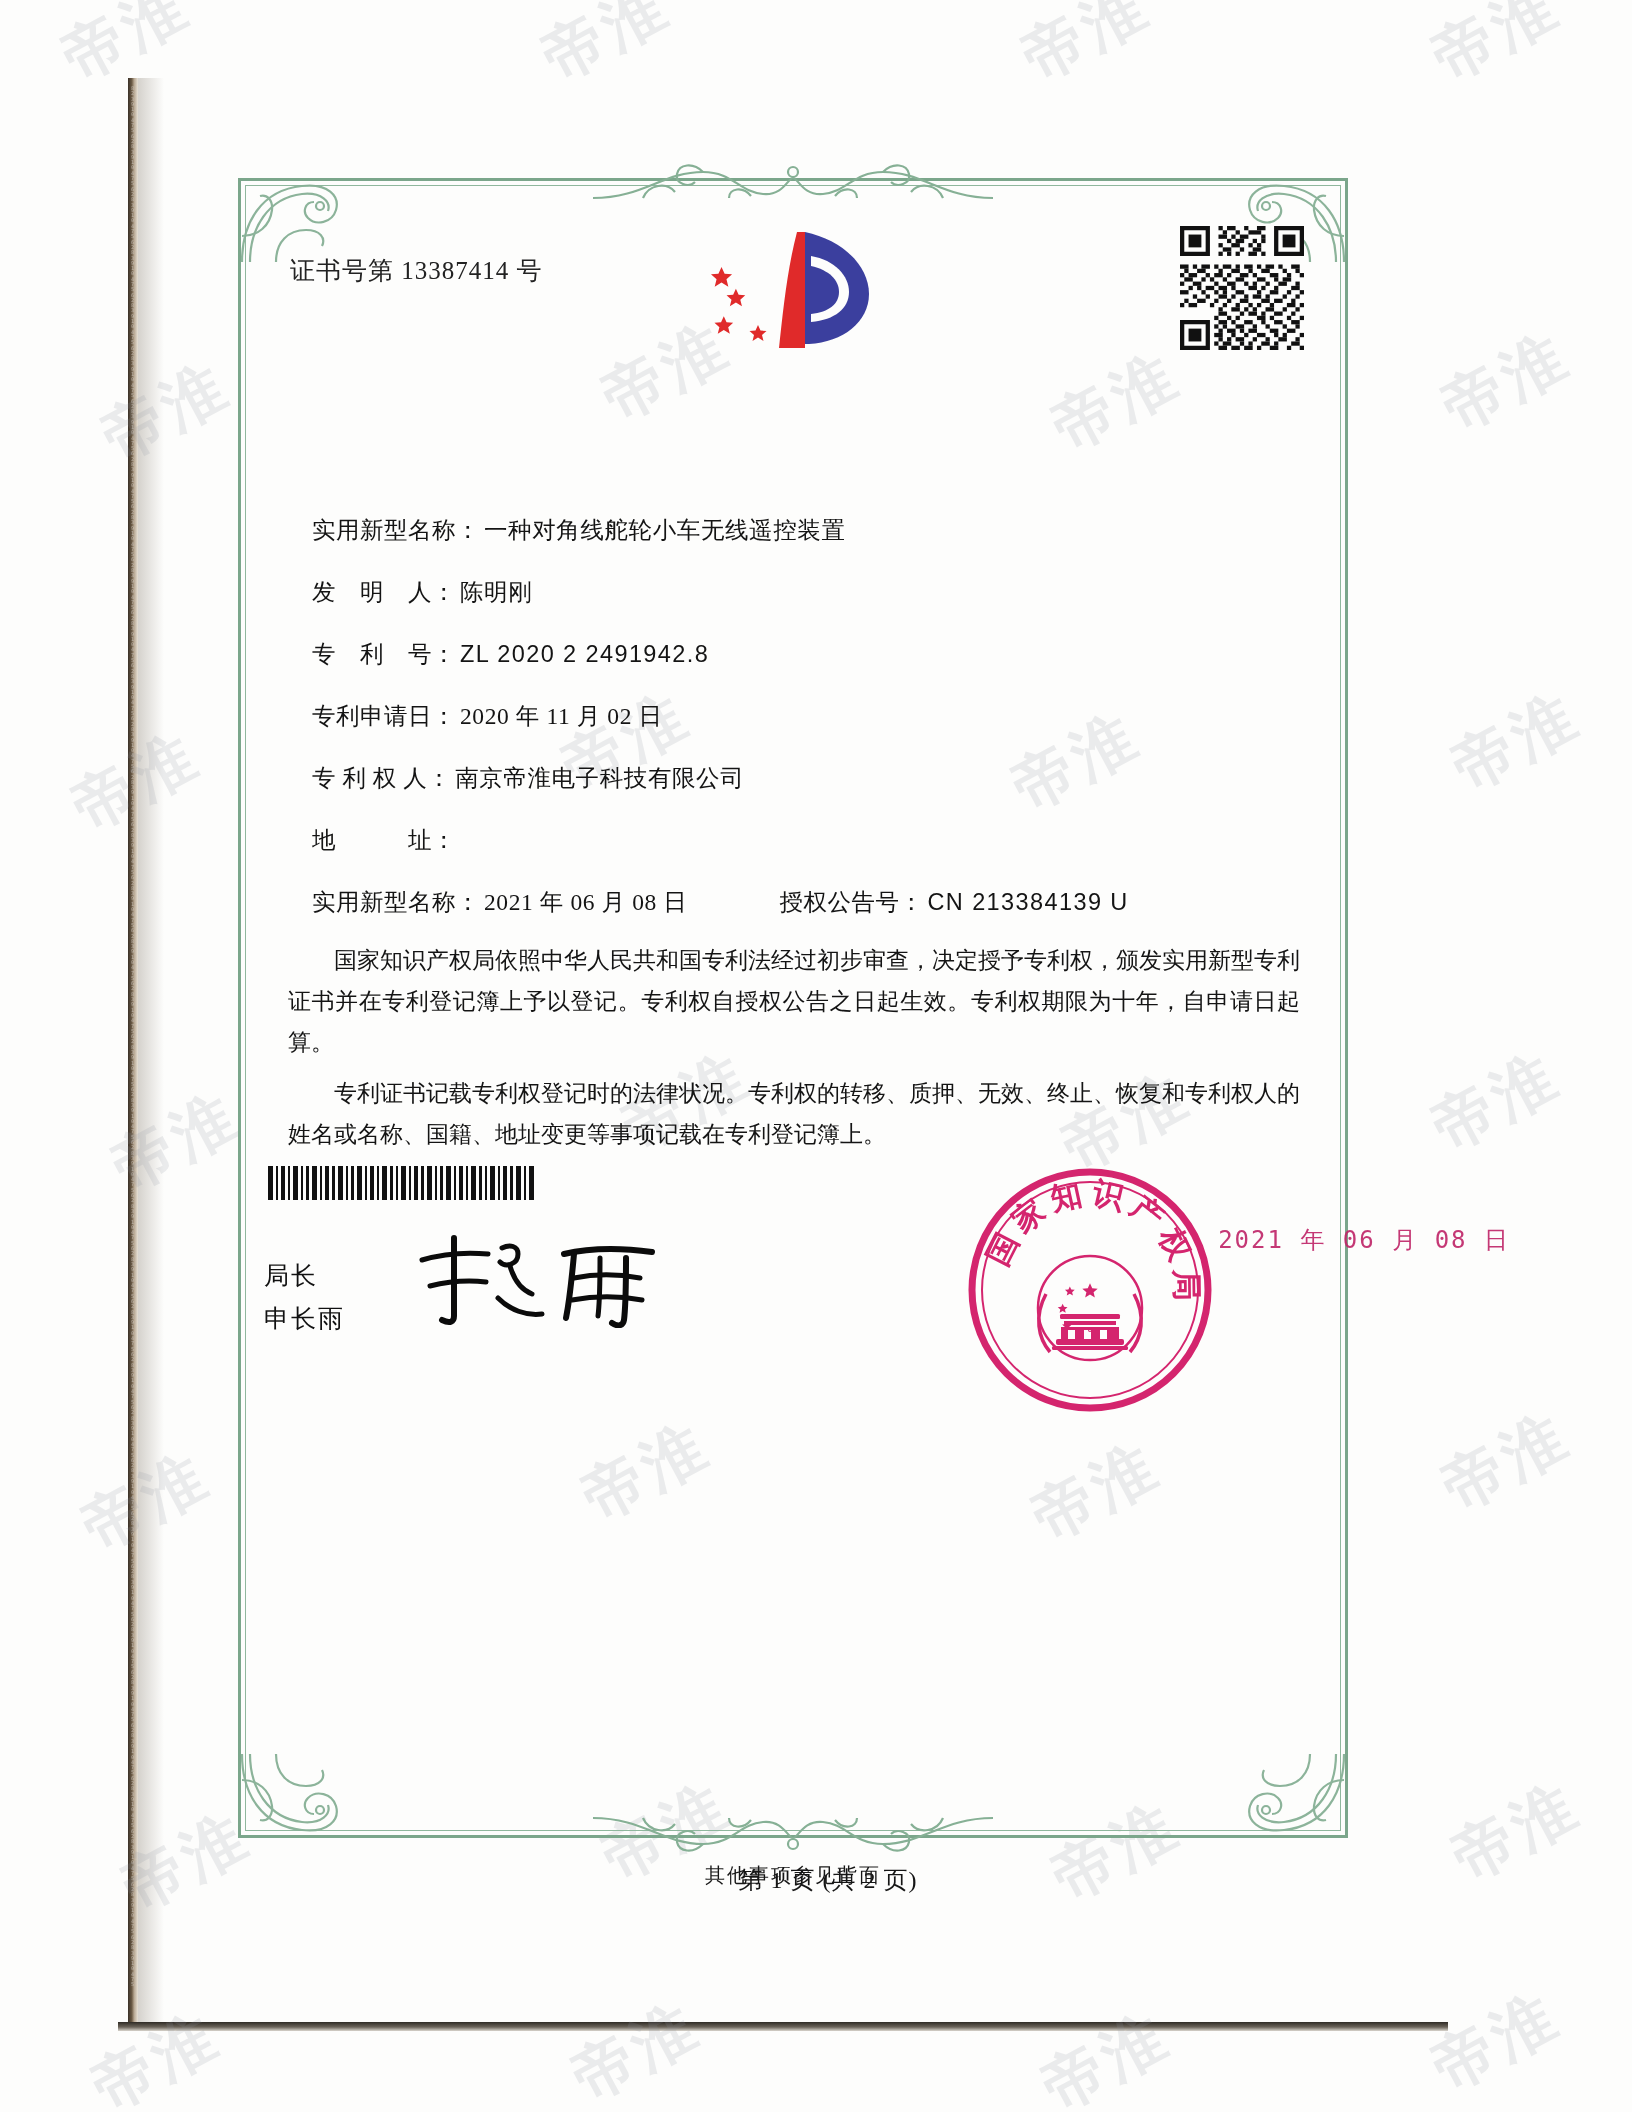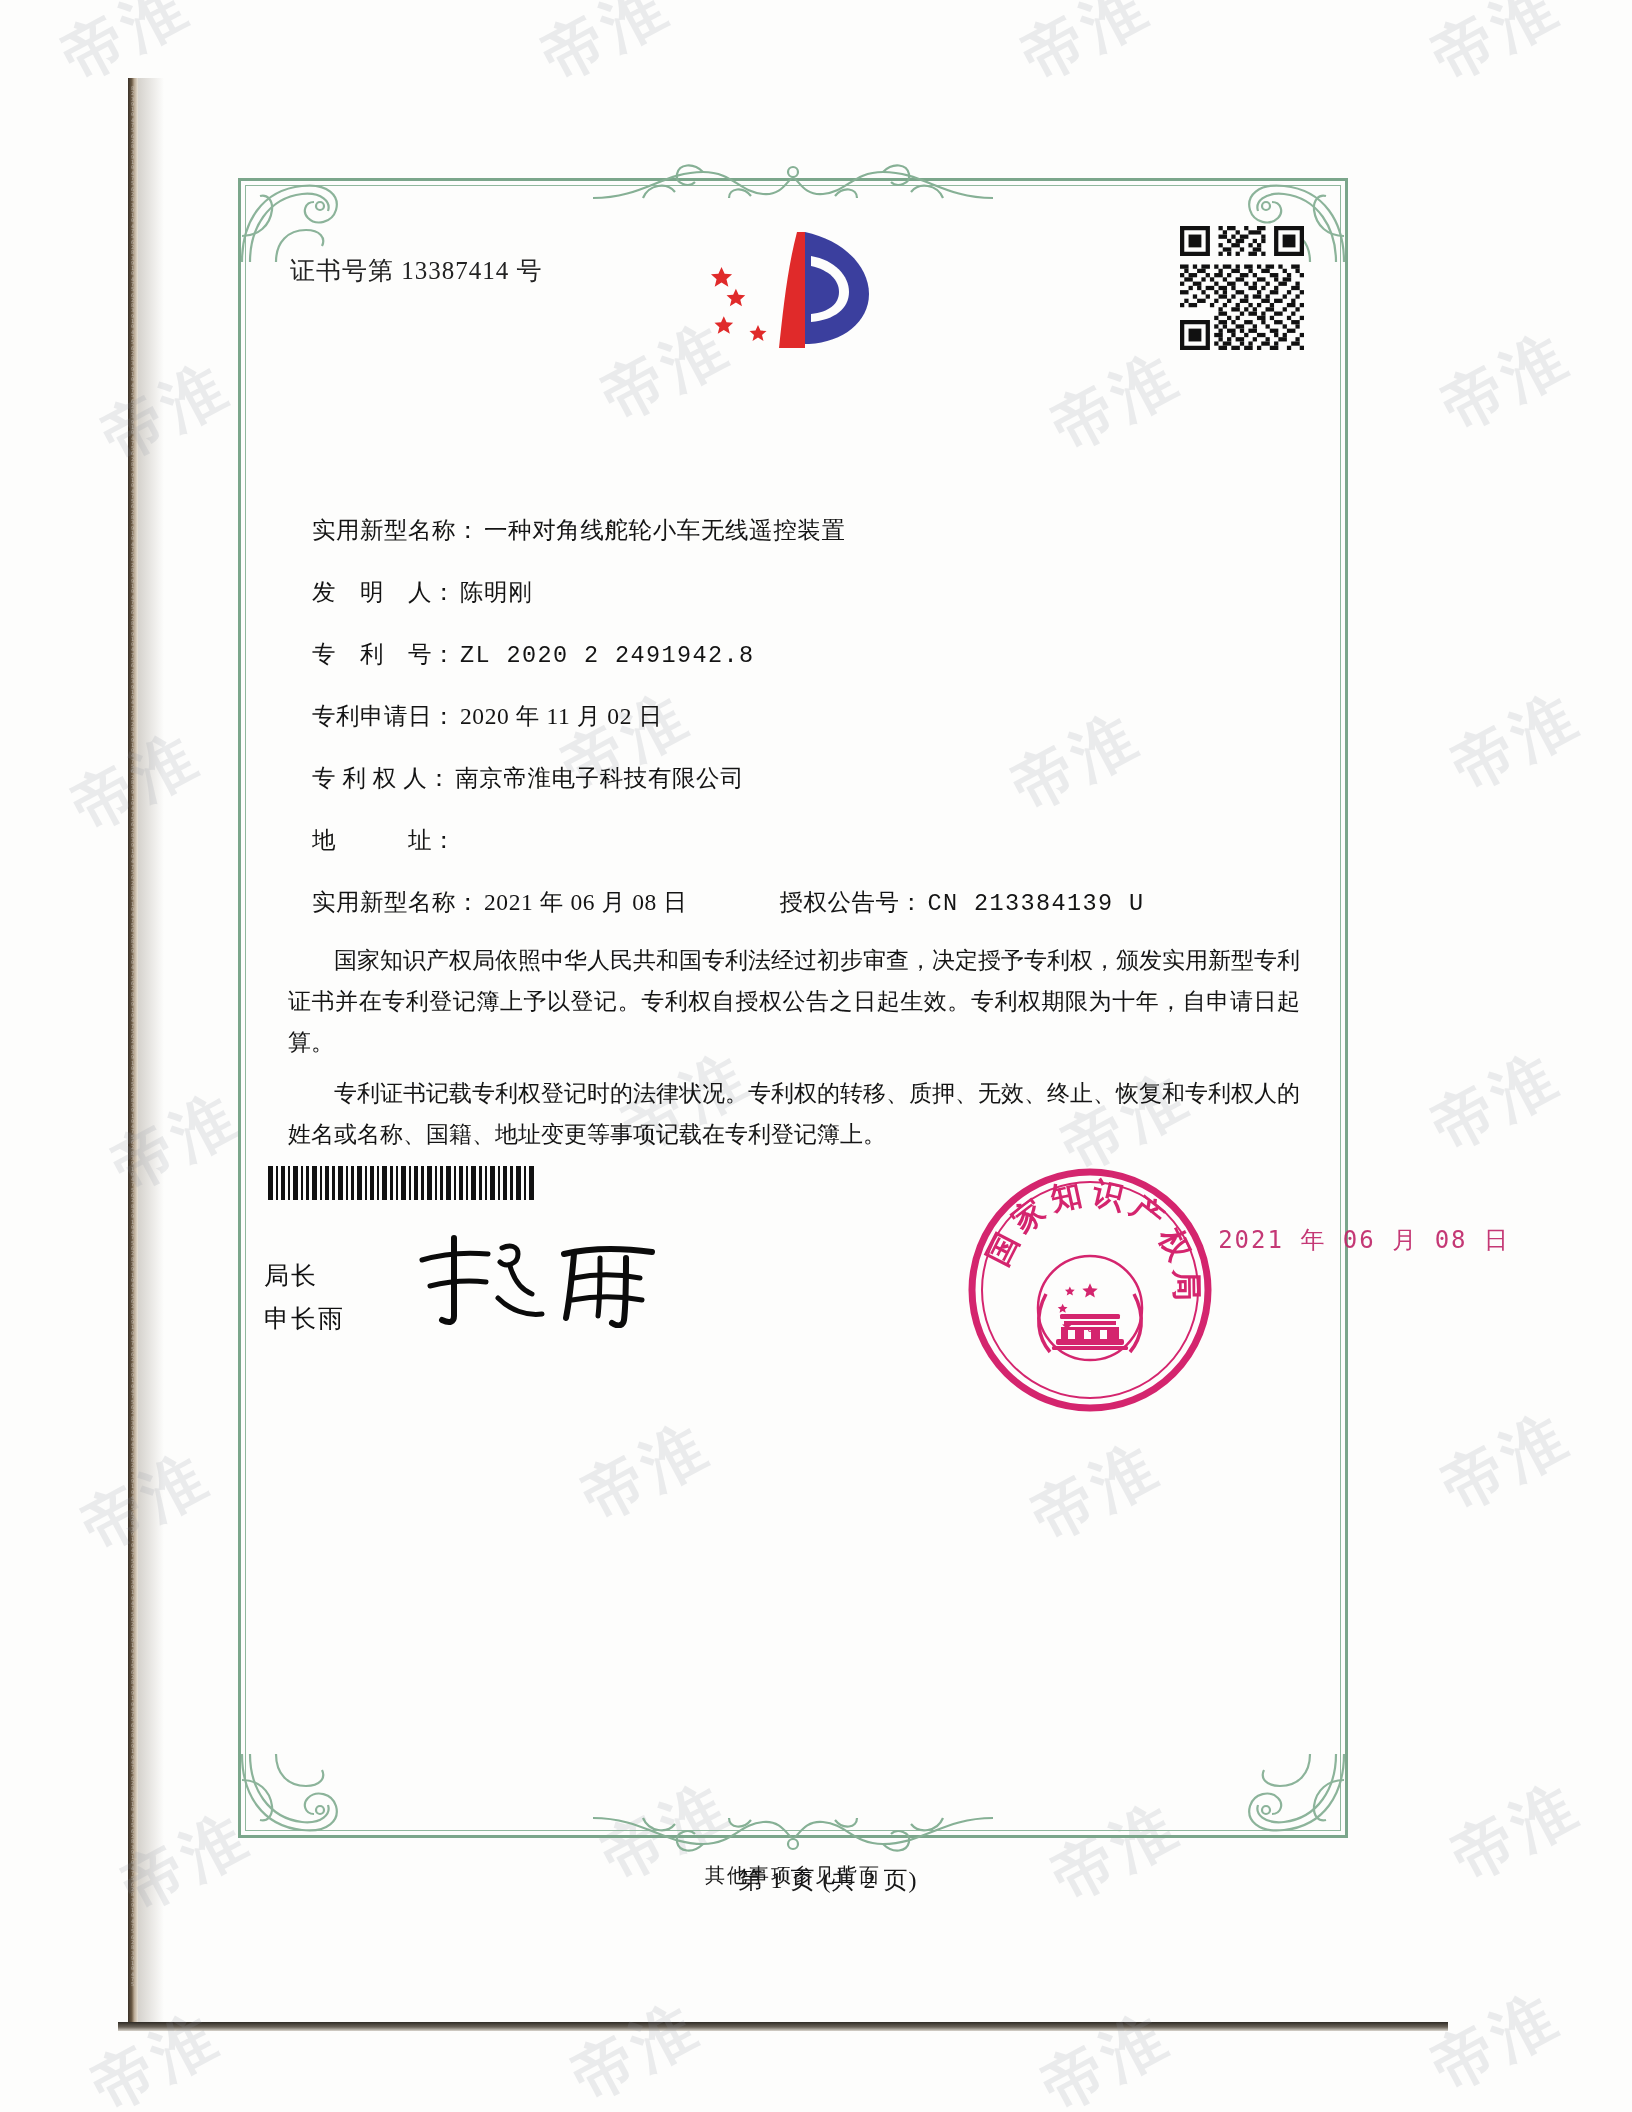--- a/index.html
+++ b/index.html
@@ -193,21 +193,21 @@
   }
   .fvalue {
     margin-left: 4px;
     letter-spacing: .6px;
   }
   .frow.two-col .seg2 {
     margin-left: 92px;
     display: flex;
     align-items: baseline;
   }
-  .mono-ish { font-family: Liberation Mono, monospace; letter-spacing: 1.4px; }
+  .mono-ish { font-family: Liberation Sans, sans-serif; letter-spacing: 1.4px; }
 
   
   .paras {
     position: absolute;
     left: 50px;
     right: 48px;
     top: 762px;
     font-size: 23px;
     line-height: 41px;
     color: #141414;

